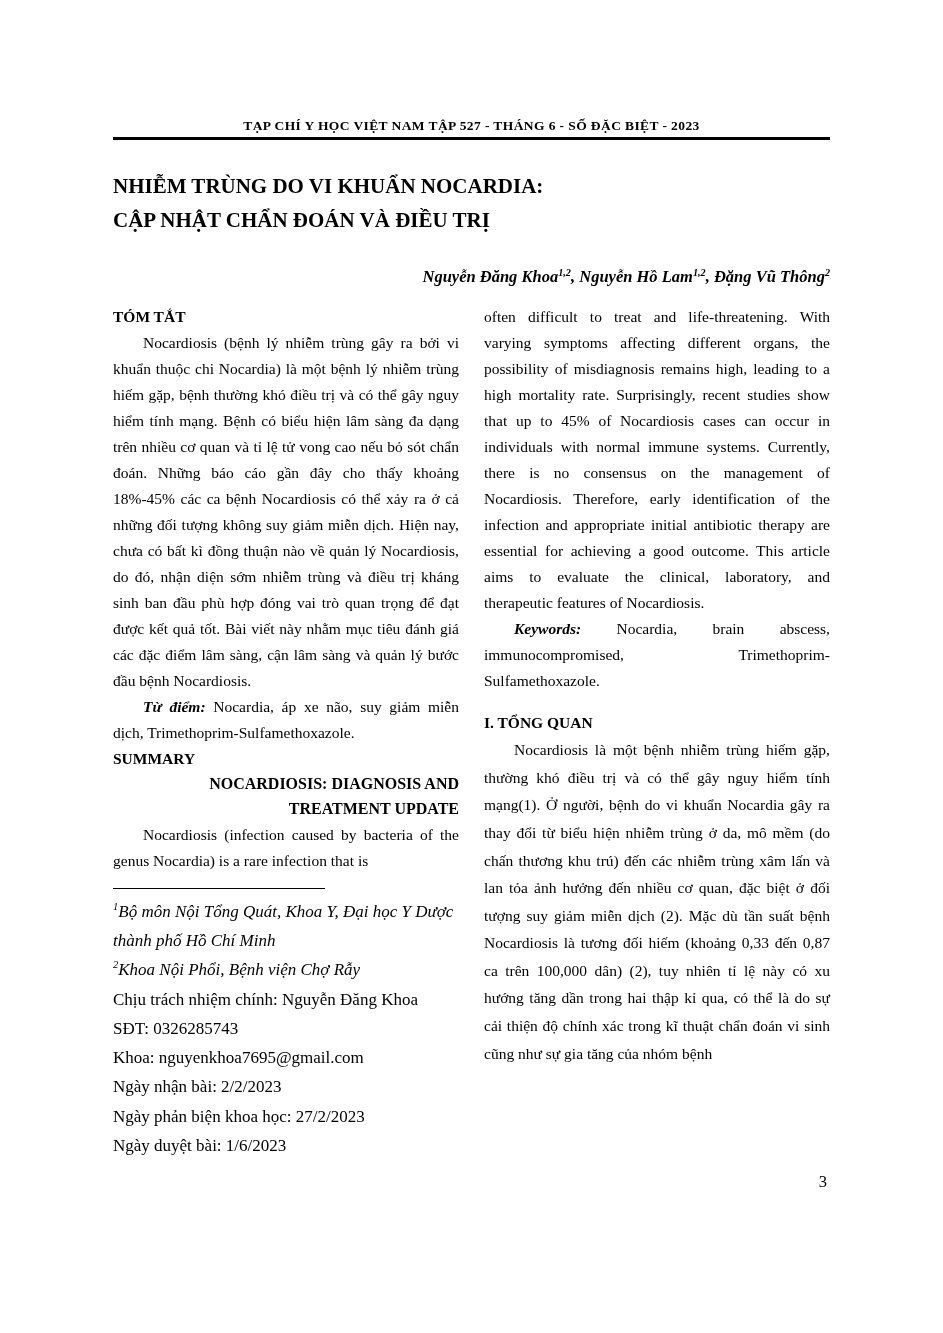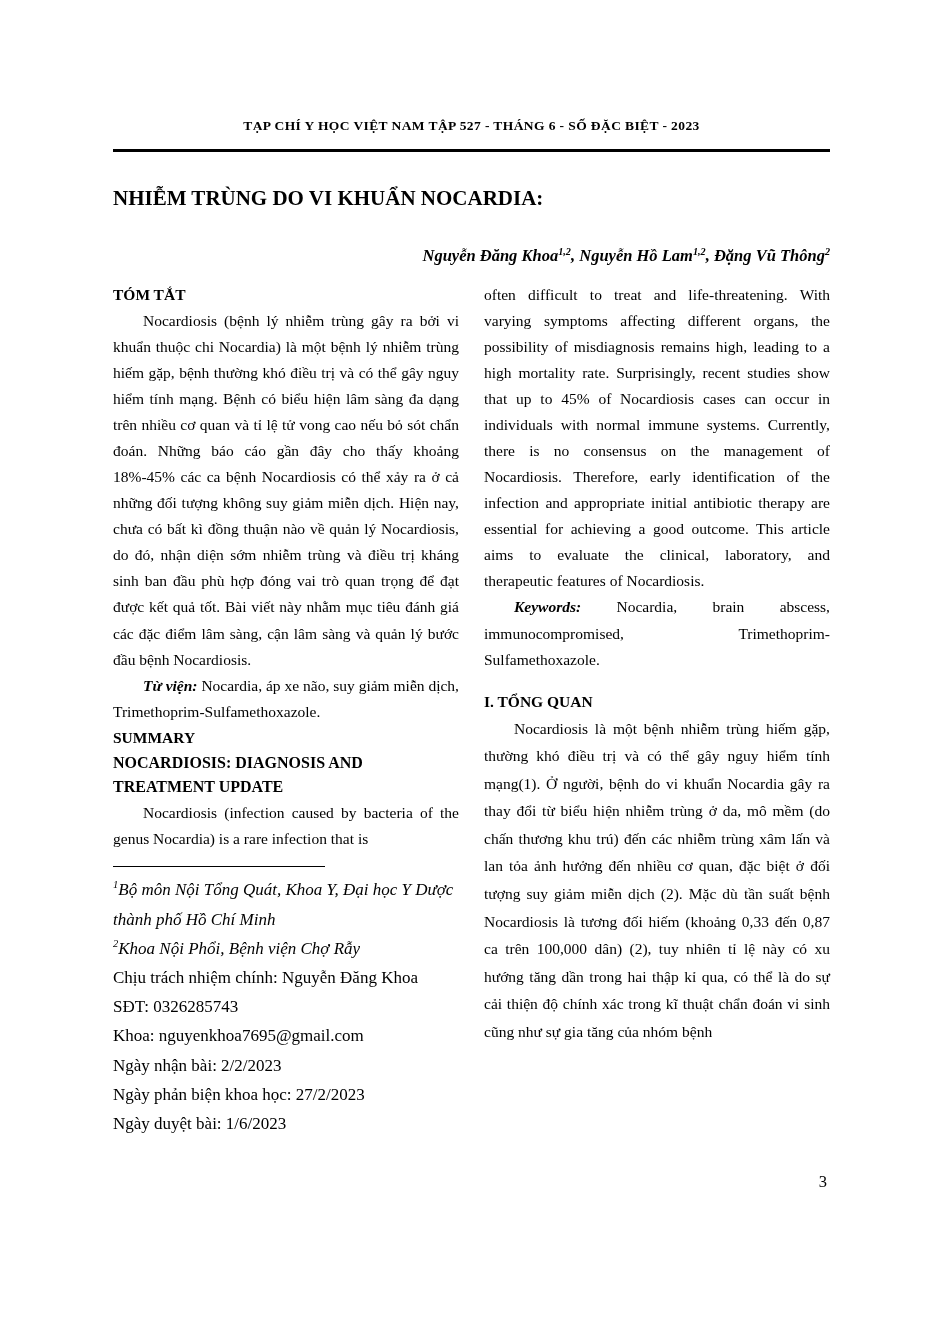--- a/index.html
+++ b/index.html
@@ -14,21 +14,21 @@
     box-sizing: border-box;
     padding: 118px 113px 0 113px;
     overflow: hidden;
   }
   
   .journal-header {
     text-align: center;
     font-weight: bold;
     font-size: 13.5px;
     letter-spacing: 0.4px;
-    padding-bottom: 15px;
+    padding-bottom: 3px;
     border-bottom: 3.5px solid #000;
   }
   
   .article-title {
     margin-top: 30px;
     font-weight: bold;
     font-size: 21px;
     line-height: 1.6;
   }
   
@@ -59,21 +59,21 @@
   .col p { margin: 0; }
   .para-indent { text-indent: 30px; }
   .heading {
     font-weight: bold;
     text-align: left;
     text-indent: 0;
     margin-top: 8px;
   }
   .summary-title {
     font-weight: bold;
-    text-align: left;
+    text-align: right;
     text-indent: 0;
     font-size: 16px;
     line-height: 1.55;
   }
   .bold-italic { font-weight: bold; font-style: italic; }
   
   .footnote-rule {
     width: 212px;
     border-top: 1.5px solid #000;
     margin: 14px 0 8px 0;
@@ -96,35 +96,36 @@
 </style>
 </head>
 <body>
 
 <div class="page">
 
   <div class="journal-header">TẠP CHÍ Y HỌC VIỆT NAM TẬP 527 - THÁNG 6 - SỐ ĐẶC BIỆT - 2023</div>
 
   <div class="article-title">
     <div>NHIỄM TRÙNG DO VI KHUẨN NOCARDIA:</div>
+    <div>CẬP NHẬT CHẨN ĐOÁN VÀ ĐIỀU TRỊ</div>
   </div>
 
   <p class="authors-line">
     <span>Nguyễn Đăng Khoa</span><sup>1,2</sup><span>, </span><span>Nguyễn Hồ Lam</span><sup>1,2</sup><span>, </span><span>Đặng Vũ Thông</span><sup>2</sup>
   </p>
 
   <div class="columns">
 
     <div class="col">
       <p class="heading" style="margin-top:0">TÓM TẮT</p>
 
       <p class="para-indent">Nocardiosis (bệnh lý nhiễm trùng gây ra bởi vi khuẩn thuộc chi Nocardia) là một bệnh lý nhiễm trùng hiếm gặp, bệnh thường khó điều trị và có thể gây nguy hiểm tính mạng. Bệnh có biểu hiện lâm sàng đa dạng trên nhiều cơ quan và tỉ lệ tử vong cao nếu bỏ sót chẩn đoán. Những báo cáo gần đây cho thấy khoảng 18%-45% các ca bệnh Nocardiosis có thể xảy ra ở cả những đối tượng không suy giảm miễn dịch. Hiện nay, chưa có bất kì đồng thuận nào về quản lý Nocardiosis, do đó, nhận diện sớm nhiễm trùng và điều trị kháng sinh ban đầu phù hợp đóng vai trò quan trọng để đạt được kết quả tốt. Bài viết này nhằm mục tiêu đánh giá các đặc điểm lâm sàng, cận lâm sàng và quản lý bước đầu bệnh Nocardiosis.</p>
 
       <p class="para-indent">
-        <span class="bold-italic">Từ viện:</span><span> Nocardia, áp xe não, suy giảm miễn dịch, Trimethoprim-Sulfamethoxazole.</span>
+        <span class="bold-italic">Từ điểm:</span><span> Nocardia, áp xe não, suy giảm miễn dịch, Trimethoprim-Sulfamethoxazole.</span>
       </p>
 
       <p class="heading">SUMMARY</p>
 
       <p class="summary-title">NOCARDIOSIS: DIAGNOSIS AND TREATMENT UPDATE</p>
 
       <p class="para-indent">Nocardiosis (infection caused by bacteria of the genus Nocardia) is a rare infection that is</p>
 
       <div class="footnote-rule"></div>
 

